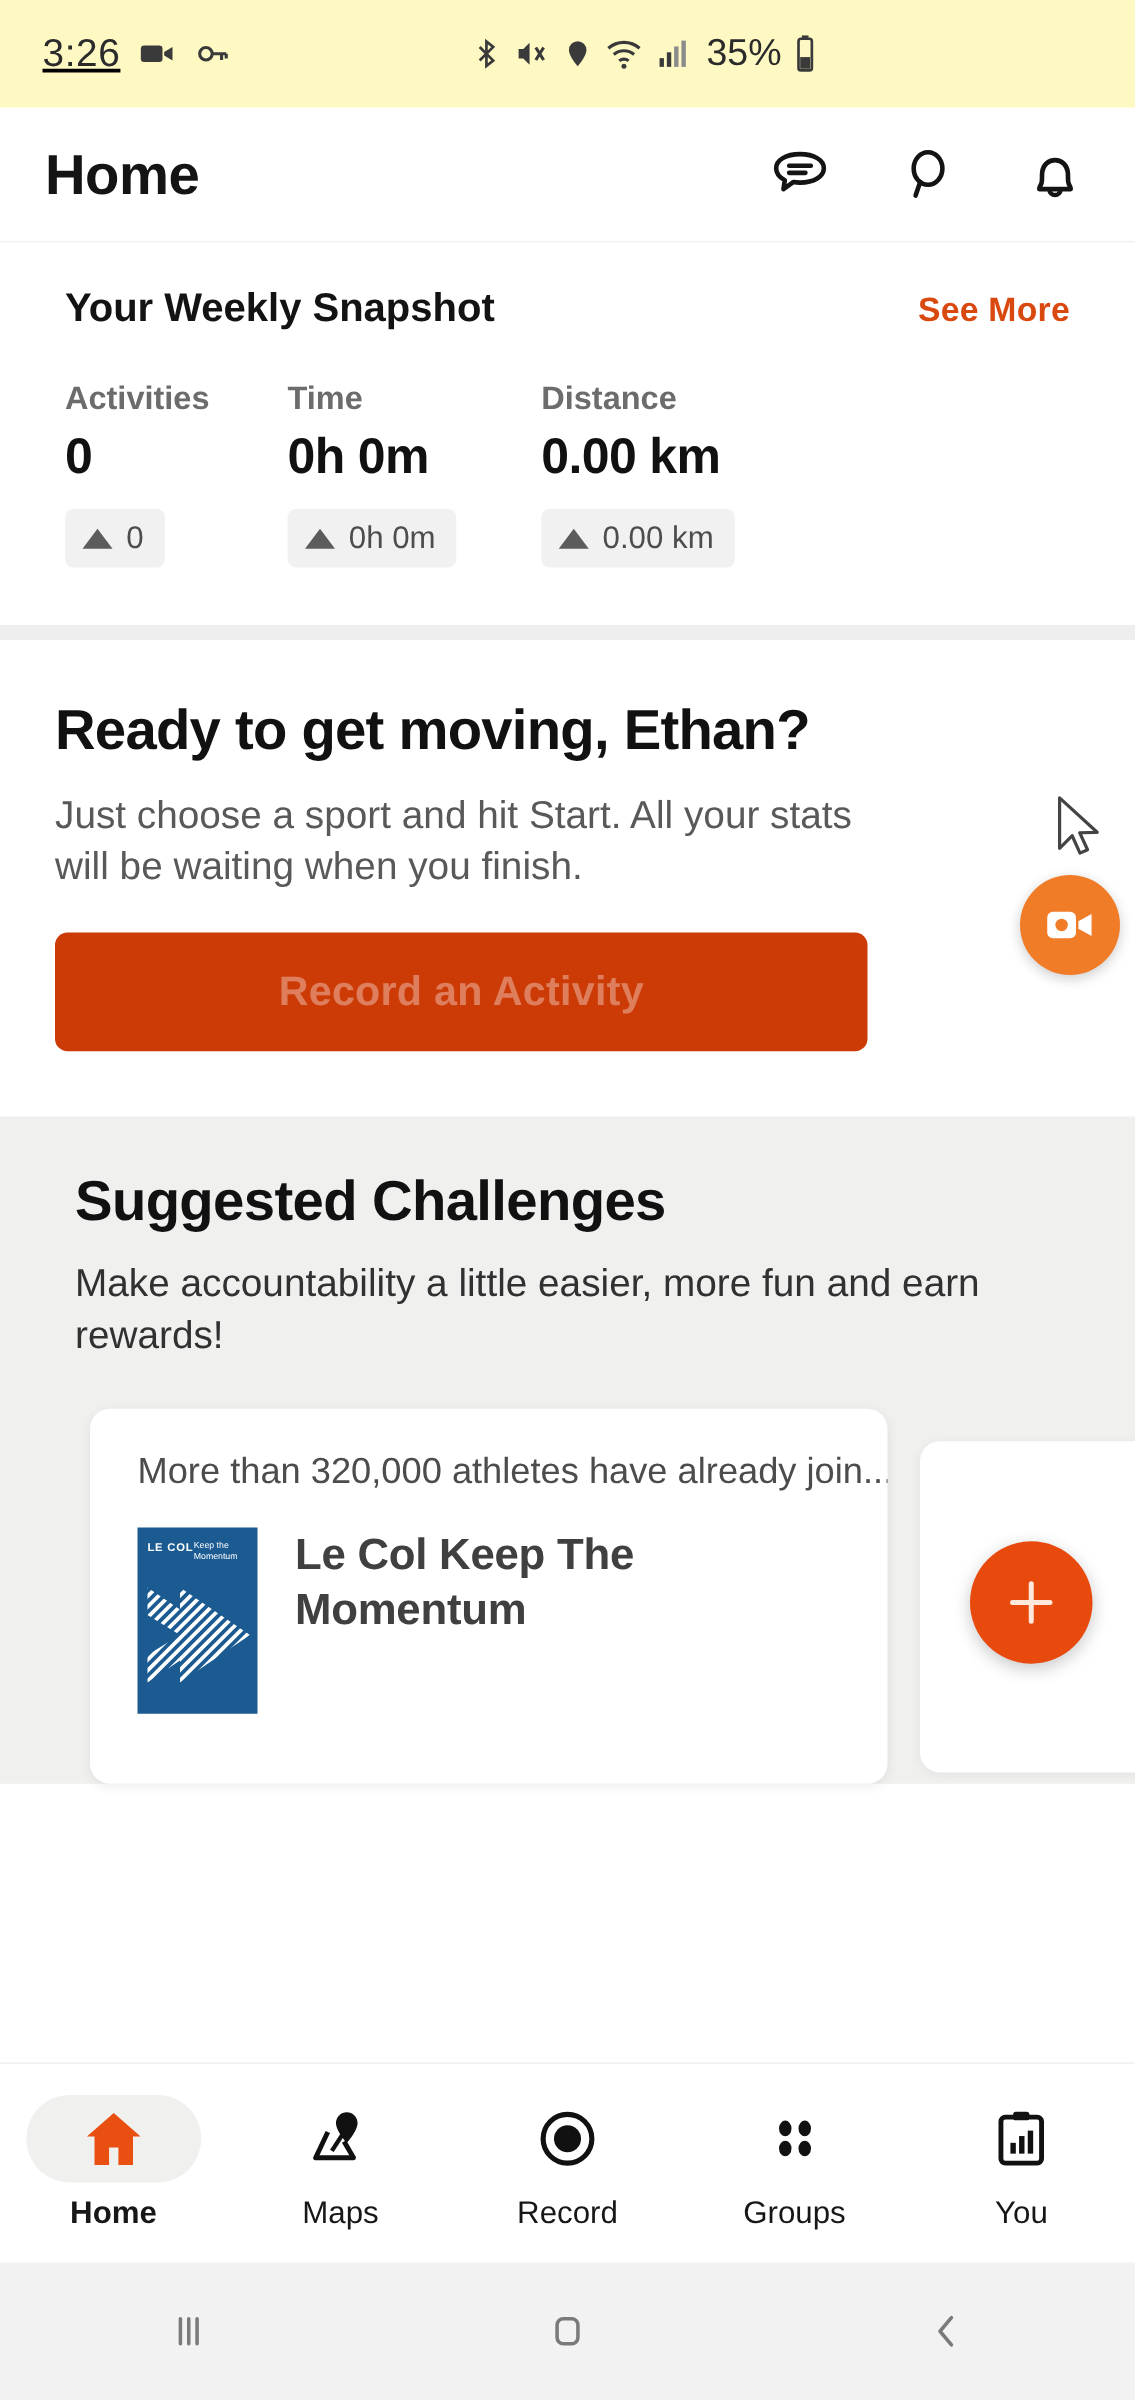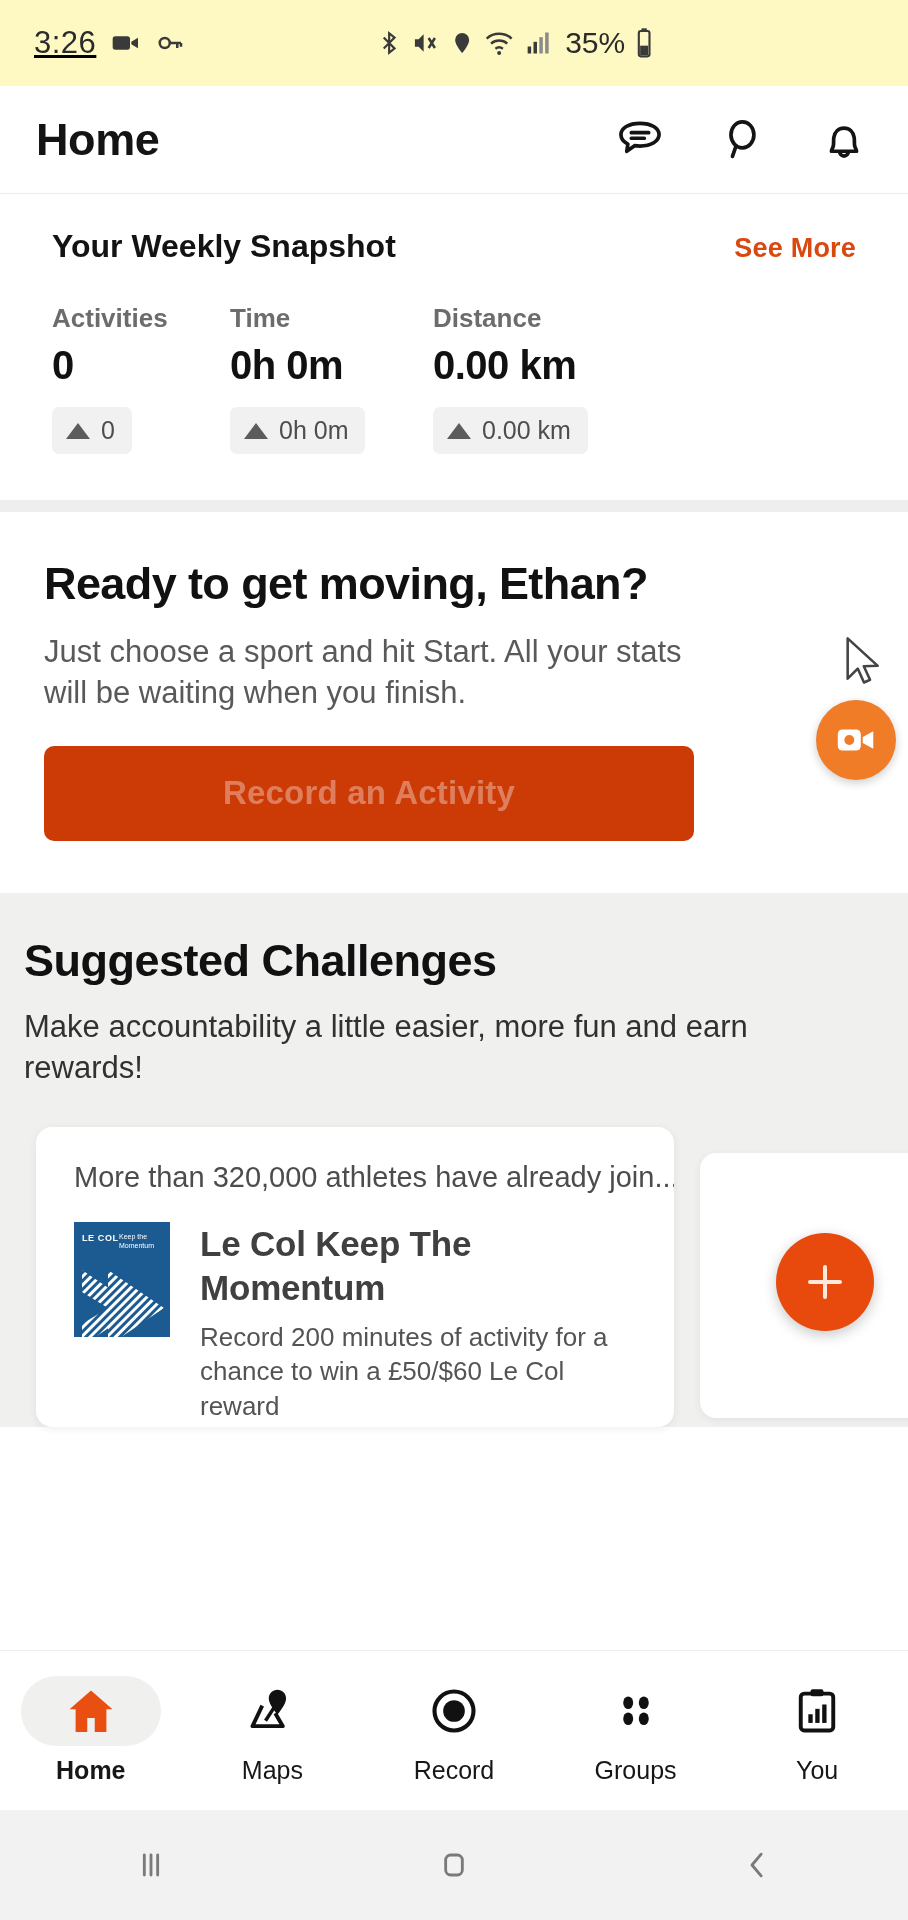--- a/index.html
+++ b/index.html
@@ -80,41 +80,41 @@
   .ready-pad { height: 52px; }
   .fab-video {
     position: absolute; right: 12px; top: 188px;
     width: 80px; height: 80px; border-radius: 50%;
     background: #f07c28; display: flex; align-items: center; justify-content: center;
     box-shadow: 0 3px 10px rgba(0,0,0,.20);
   }
   .cursor { position: absolute; right: 20px; top: 124px; width: 44px; height: 56px; }
 
   
-  .challenges { background: #f0f0ef; padding: 42px 44px 0 24px; }
+  .challenges { background: #f0f0ef; padding: 42px 44px 0 60px; }
   .challenges h2 { font-size: 45px; font-weight: bold; color: #111; letter-spacing: -.5px; }
   .challenges p.sub {
     font-size: 31px; color: #313131; line-height: 1.32; margin-top: 20px;
   }
   .card-rail { position: relative; margin-top: 38px; height: 300px; }
   .card {
     position: absolute; top: 0; left: 12px; width: 638px;
     background: #fff; border-radius: 16px;
     box-shadow: 0 2px 9px rgba(0,0,0,.07);
     padding: 34px 30px 0 38px; height: 300px; overflow: hidden;
   }
   .card-peek {
     position: absolute; top: 26px; left: 676px; width: 240px; height: 265px;
     background: #fff; border-radius: 16px;
     box-shadow: 0 2px 9px rgba(0,0,0,.06);
   }
   .card-lead { font-size: 29px; color: #4c4c4c; white-space: nowrap; }
   .card-body { display: flex; gap: 30px; margin-top: 28px; }
   .logo {
-    width: 96px; height: 115px; flex: 0 0 96px;
+    width: 96px; height: 149px; flex: 0 0 96px;
     background: #1b5b91; position: relative; overflow: hidden;
   }
   .logo-lecol {
     position: absolute; left: 8px; top: 11px;
     font-size: 9px; font-weight: bold; color: #fff; letter-spacing: .6px;
   }
   .logo-tag {
     position: absolute; right: 7px; top: 10px; width: 44px;
     font-size: 7px; color: #fff; line-height: 1.3; text-align: left;
   }
@@ -300,21 +300,20 @@
                   <rect width="3" height="6" fill="#ffffff"></rect>
                   <rect x="3" width="3" height="6" fill="#1b5b91"></rect>
                 </pattern>
               </defs>
               <path d="M8 4 L64 42 L8 80 L8 58 L34 42 L8 26 Z" fill="url(#stripes)"></path>
               <path d="M34 4 L90 42 L34 80 L34 58 L60 42 L34 26 Z" fill="url(#stripes)"></path>
             </svg>
           </div>
           <div class="card-text">
             <div class="card-title">Le Col Keep The Momentum</div>
-            <div class="card-desc">Record 200 minutes of activity for a chance to win a £50/$60 Le Col reward</div>
           </div>
         </div>
       </div>
 
       <button class="fab-plus">
         <svg width="48" height="48" viewBox="0 0 24 24">
           <path d="M12 4.5v15M4.5 12h15" stroke="#ffe9dd" stroke-width="2" stroke-linecap="round"></path>
         </svg>
       </button>
     </div>

